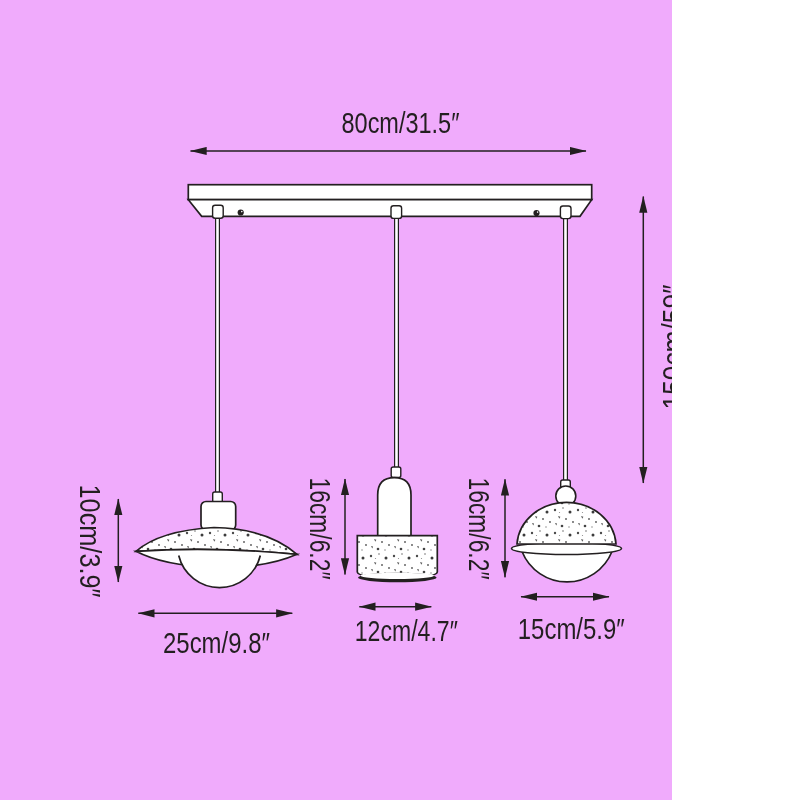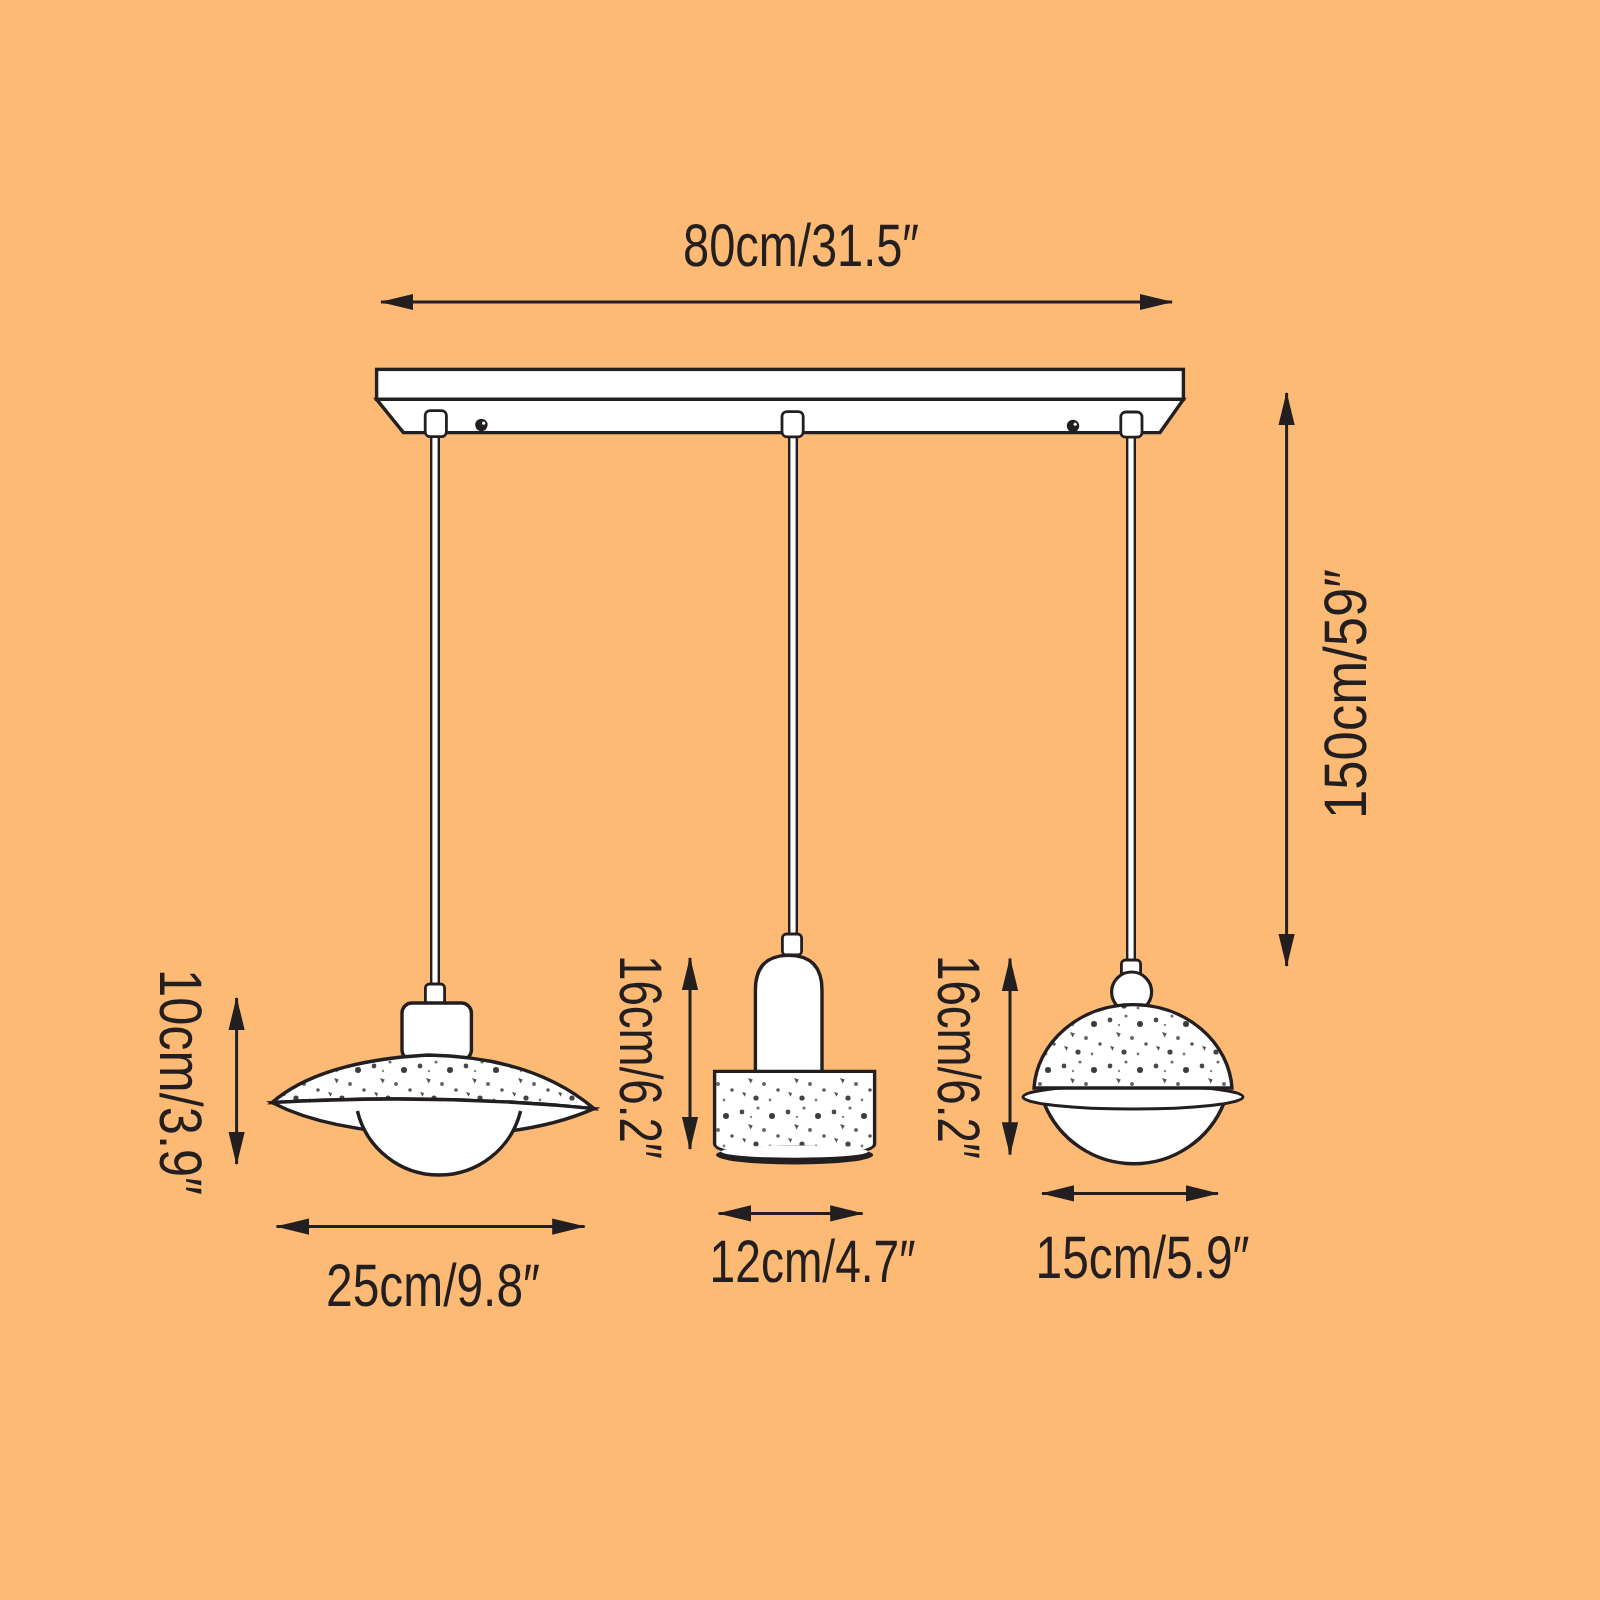--- a/index.html
+++ b/index.html
@@ -1,18 +1,18 @@
 <!DOCTYPE html>
 <html><head>
 <meta charset="utf-8">
 <style>
   html, body { margin: 0; padding: 0; background: #ffffff; }
   .stage {
-    width: 800px; height: 800px; position: relative;
-    background: #fdba74; overflow: hidden;
+    width: 672px; height: 800px; position: relative;
+    background: #f0abfc; overflow: hidden;
     font-family: "Liberation Sans", "DejaVu Sans", sans-serif;
   }
   svg { display: block; }
   .ink-shape  { stroke: #231f20; fill: #ffffff; }
   .ink-speck  { stroke: #231f20; fill: url(#speck); }
   .dim-line   { stroke: #231f20; stroke-width: 1.5; fill: none; }
   .dim-text {
     font-family: "Liberation Sans", "DejaVu Sans", sans-serif;
     font-size: 30px; fill: #231f20; letter-spacing: 0;
   }

